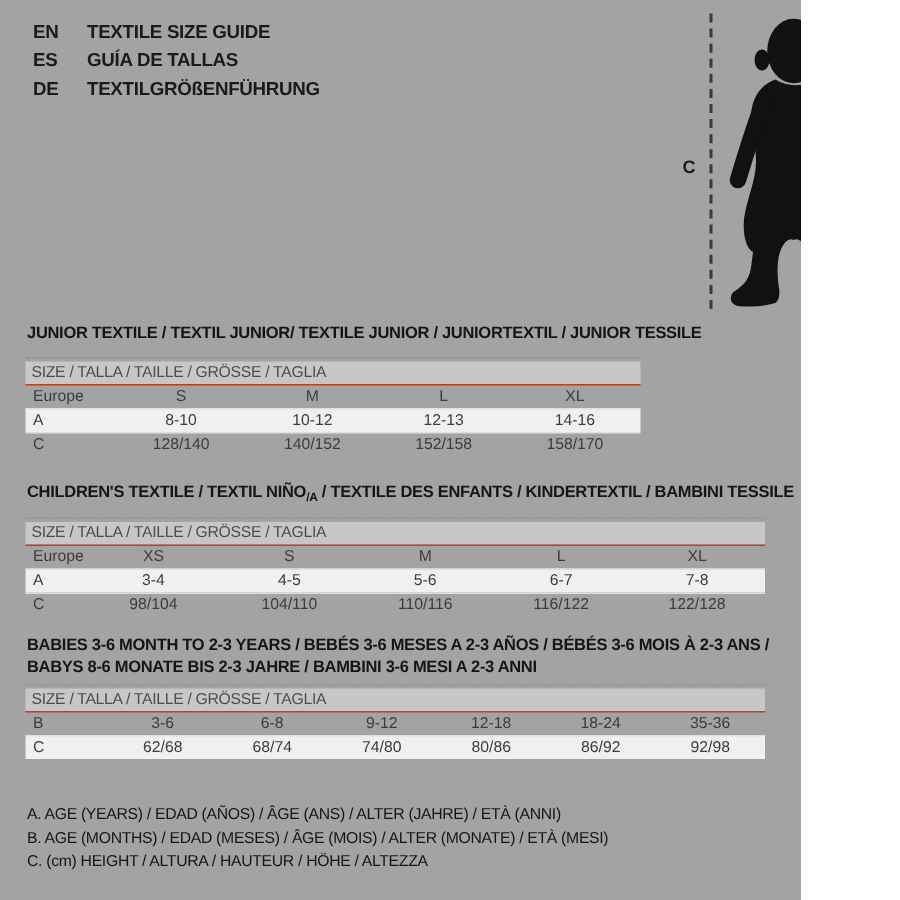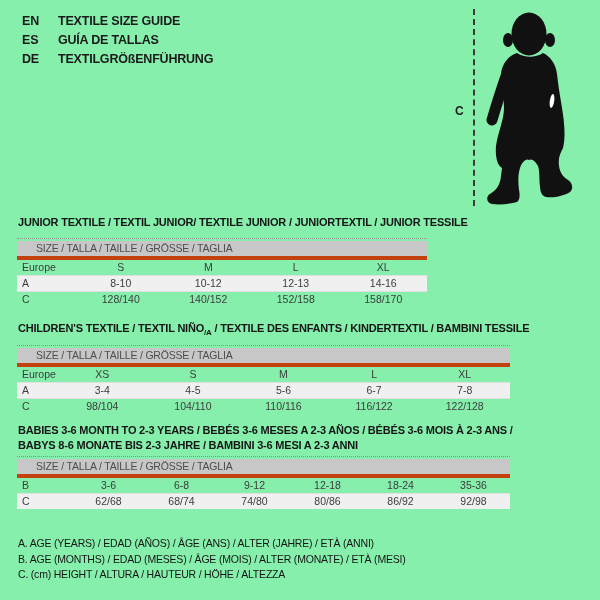--- a/index.html
+++ b/index.html
@@ -1,36 +1,36 @@
 <!DOCTYPE html>
 <html><head>
 <meta charset="utf-8">
 <style>
   html,body{margin:0;padding:0;background:#ffffff;}
   #page{
-    position:relative;width:600px;height:600px;background:#86efac;overflow:hidden;
+    position:relative;width:534px;height:600px;background:#a3a3a3;overflow:hidden;
     font-family:"Liberation Sans", sans-serif;color:#1a1a1a;
   }
   
   .lang-block{position:absolute;left:22px;top:12px;}
   .lang-row{height:19px;line-height:19px;font-size:12.5px;font-weight:bold;letter-spacing:-0.2px;white-space:nowrap;}
   .lang-code{display:inline-block;width:36px;}
   
   .measure-line{position:absolute;left:473px;top:9px;height:197px;width:0;border-left:2px dashed #3a3a3a;}
   .measure-label{position:absolute;left:455px;top:104px;font-size:12px;font-weight:bold;color:#1a1a1a;}
   .silhouette{position:absolute;left:484px;top:8px;}
   
   .tbl-title{position:absolute;left:18px;font-size:11px;font-weight:bold;letter-spacing:-0.2px;white-space:nowrap;color:#151515;}
   .tbl-title sub{font-size:8px;}
   
   .size-table{position:absolute;left:17px;}
   .tbl-topline{border-top:1px dotted #8f8f8f;margin-bottom:2px;}
-  .tbl-header{height:15px;line-height:15px;background:#c7c7c7;color:#4d4d4d;font-size:10.5px;padding-left:19px;letter-spacing:-0.2px;}
+  .tbl-header{height:15px;line-height:15px;background:#c7c7c7;color:#4d4d4d;font-size:10.5px;padding-left:4px;letter-spacing:-0.2px;}
   .row{display:grid;height:15px;line-height:15px;font-size:10.5px;color:#3c3c3c;border-top:1px solid #e0e0e0;}
-  .row.first{border-top:4px solid #c2410c;}
+  .row.first{border-top:1px solid #c2410c;}
   .row.alt{background:#f0f0f0;}
   .cell{text-align:center;overflow:hidden;}
   .cell.label{text-align:left;padding-left:5px;}
   .t1 .row{grid-template-columns:60px repeat(4,1fr);}
   .t2 .row{grid-template-columns:40px repeat(5,1fr);}
   .t3 .row{grid-template-columns:55px repeat(6,1fr);}
   
   .notes{position:absolute;left:18px;top:536px;}
   .note-line{height:15.5px;line-height:15.5px;font-size:10.5px;font-weight:normal;letter-spacing:-0.2px;white-space:nowrap;color:#151515;}
 </style>

